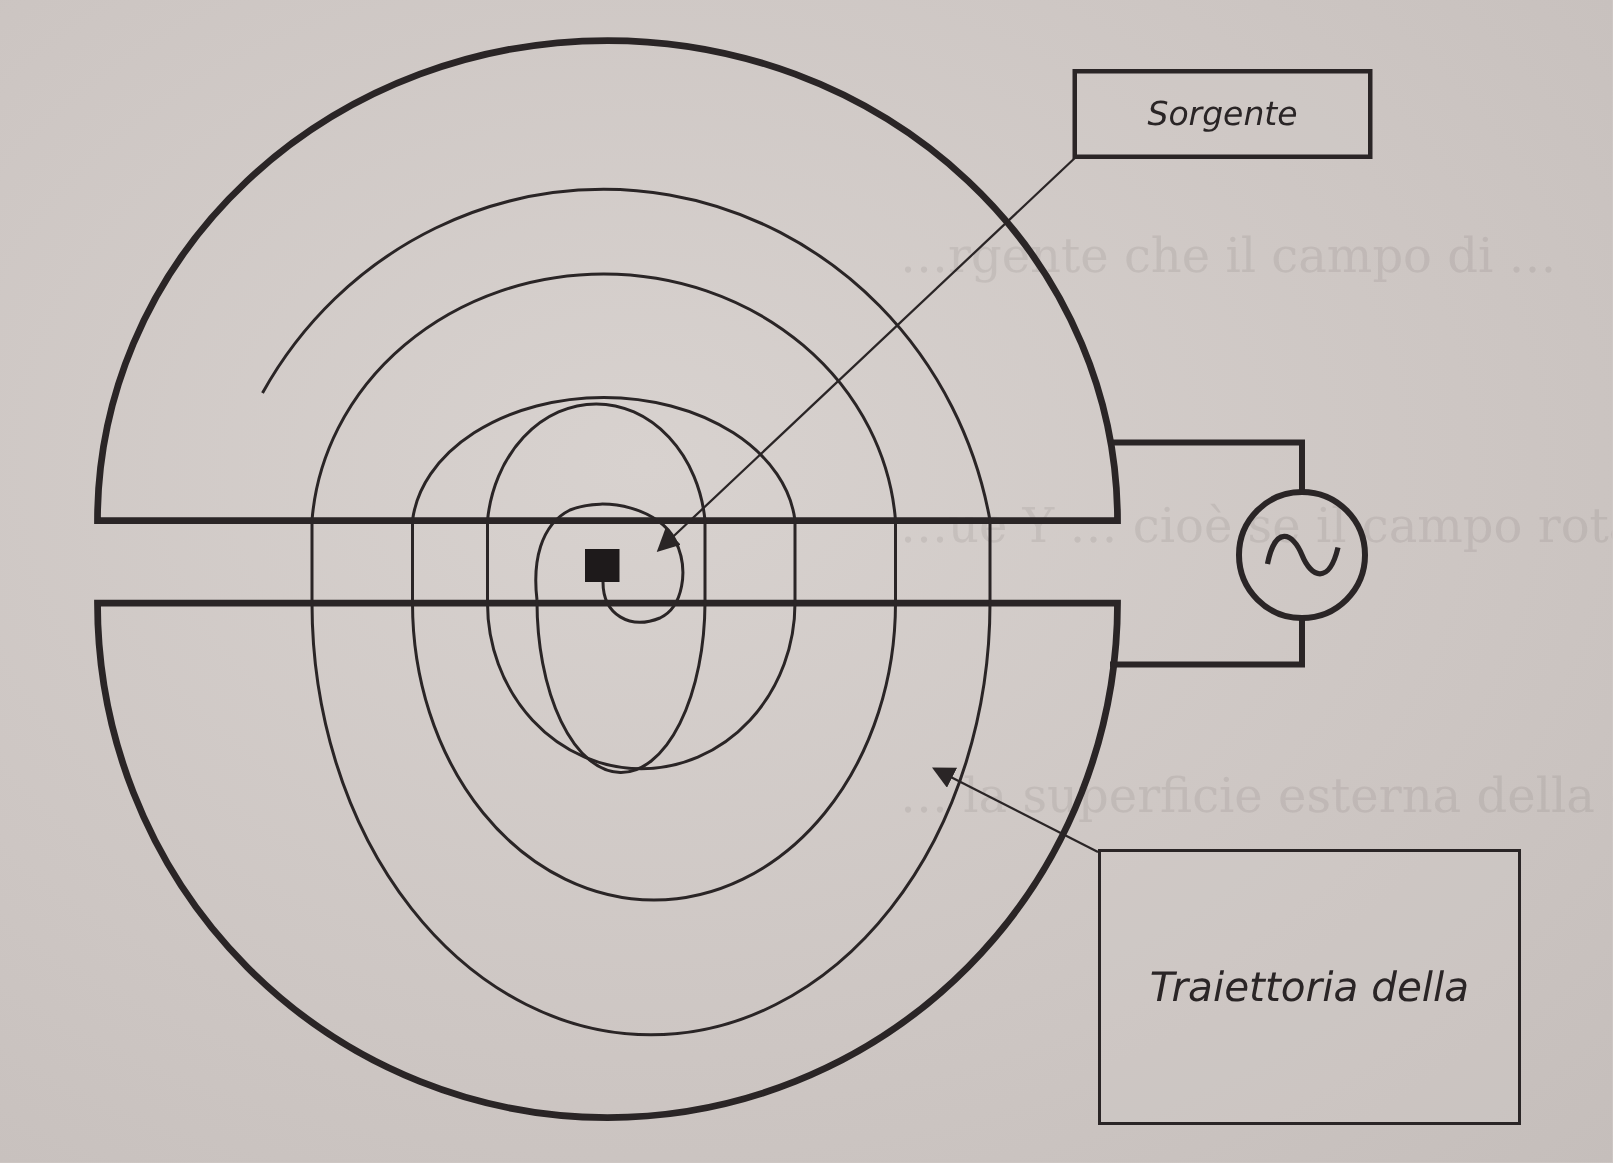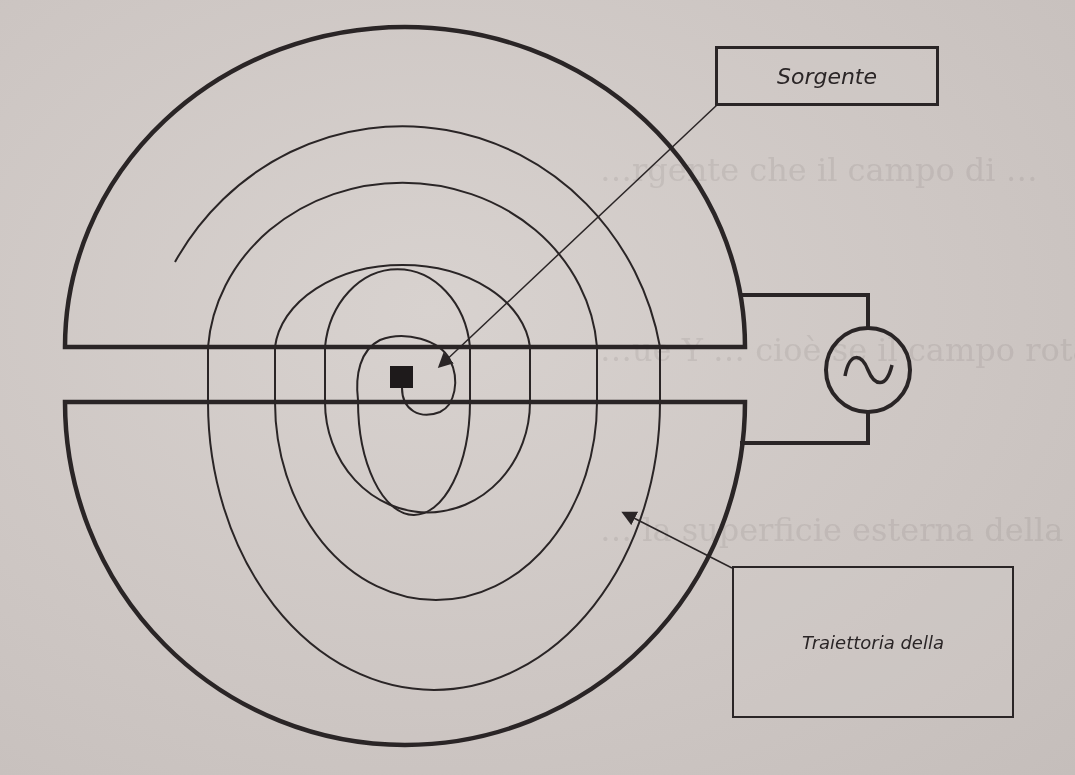--- a/index.html
+++ b/index.html
@@ -16,23 +16,23 @@
       font-size: 32px; line-height: 60px; white-space: pre; overflow: hidden;
       padding-top: 20px; padding-left: 600px; box-sizing: border-box; border-radius: 29px;
     }
     svg { position: absolute; left: 0; top: 0; }
     .label-box {
       position: absolute; border: 3px solid #2a2526; box-sizing: border-box;
       color: #2a2526; font-family: "DejaVu Sans", sans-serif; font-style: italic;
       display: flex; align-items: center; justify-content: center; text-align: center;
       background: rgba(210,203,200,0.35);
     }
-    #label-source { left: 715px; top: 46px; width: 224px; height: 60px; font-size: 22px; }
-    #label-trajectory { left: 732px; top: 566px; width: 282px; height: 152px;
-      font-size: 18px; line-height: 33px; flex-direction: column; border-width: 2px; }
+    #label-source { left: 715px; top: 46px; width: 200px; height: 60px; font-size: 22px; }
+    #label-trajectory { left: 732px; top: 566px; width: 282px; height: 184px;
+      font-size: 27px; line-height: 33px; flex-direction: column; border-width: 2px; }
   </style>
 </head>
 <body>
 
 <div id="stage">
 
   <div id="ghost-text">
     <div>…rgente che il campo di …</div>
     <div>…ue Y … cioè se il campo rotatorio</div>
     <div>… la superficie esterna della guaina isolante …</div>

